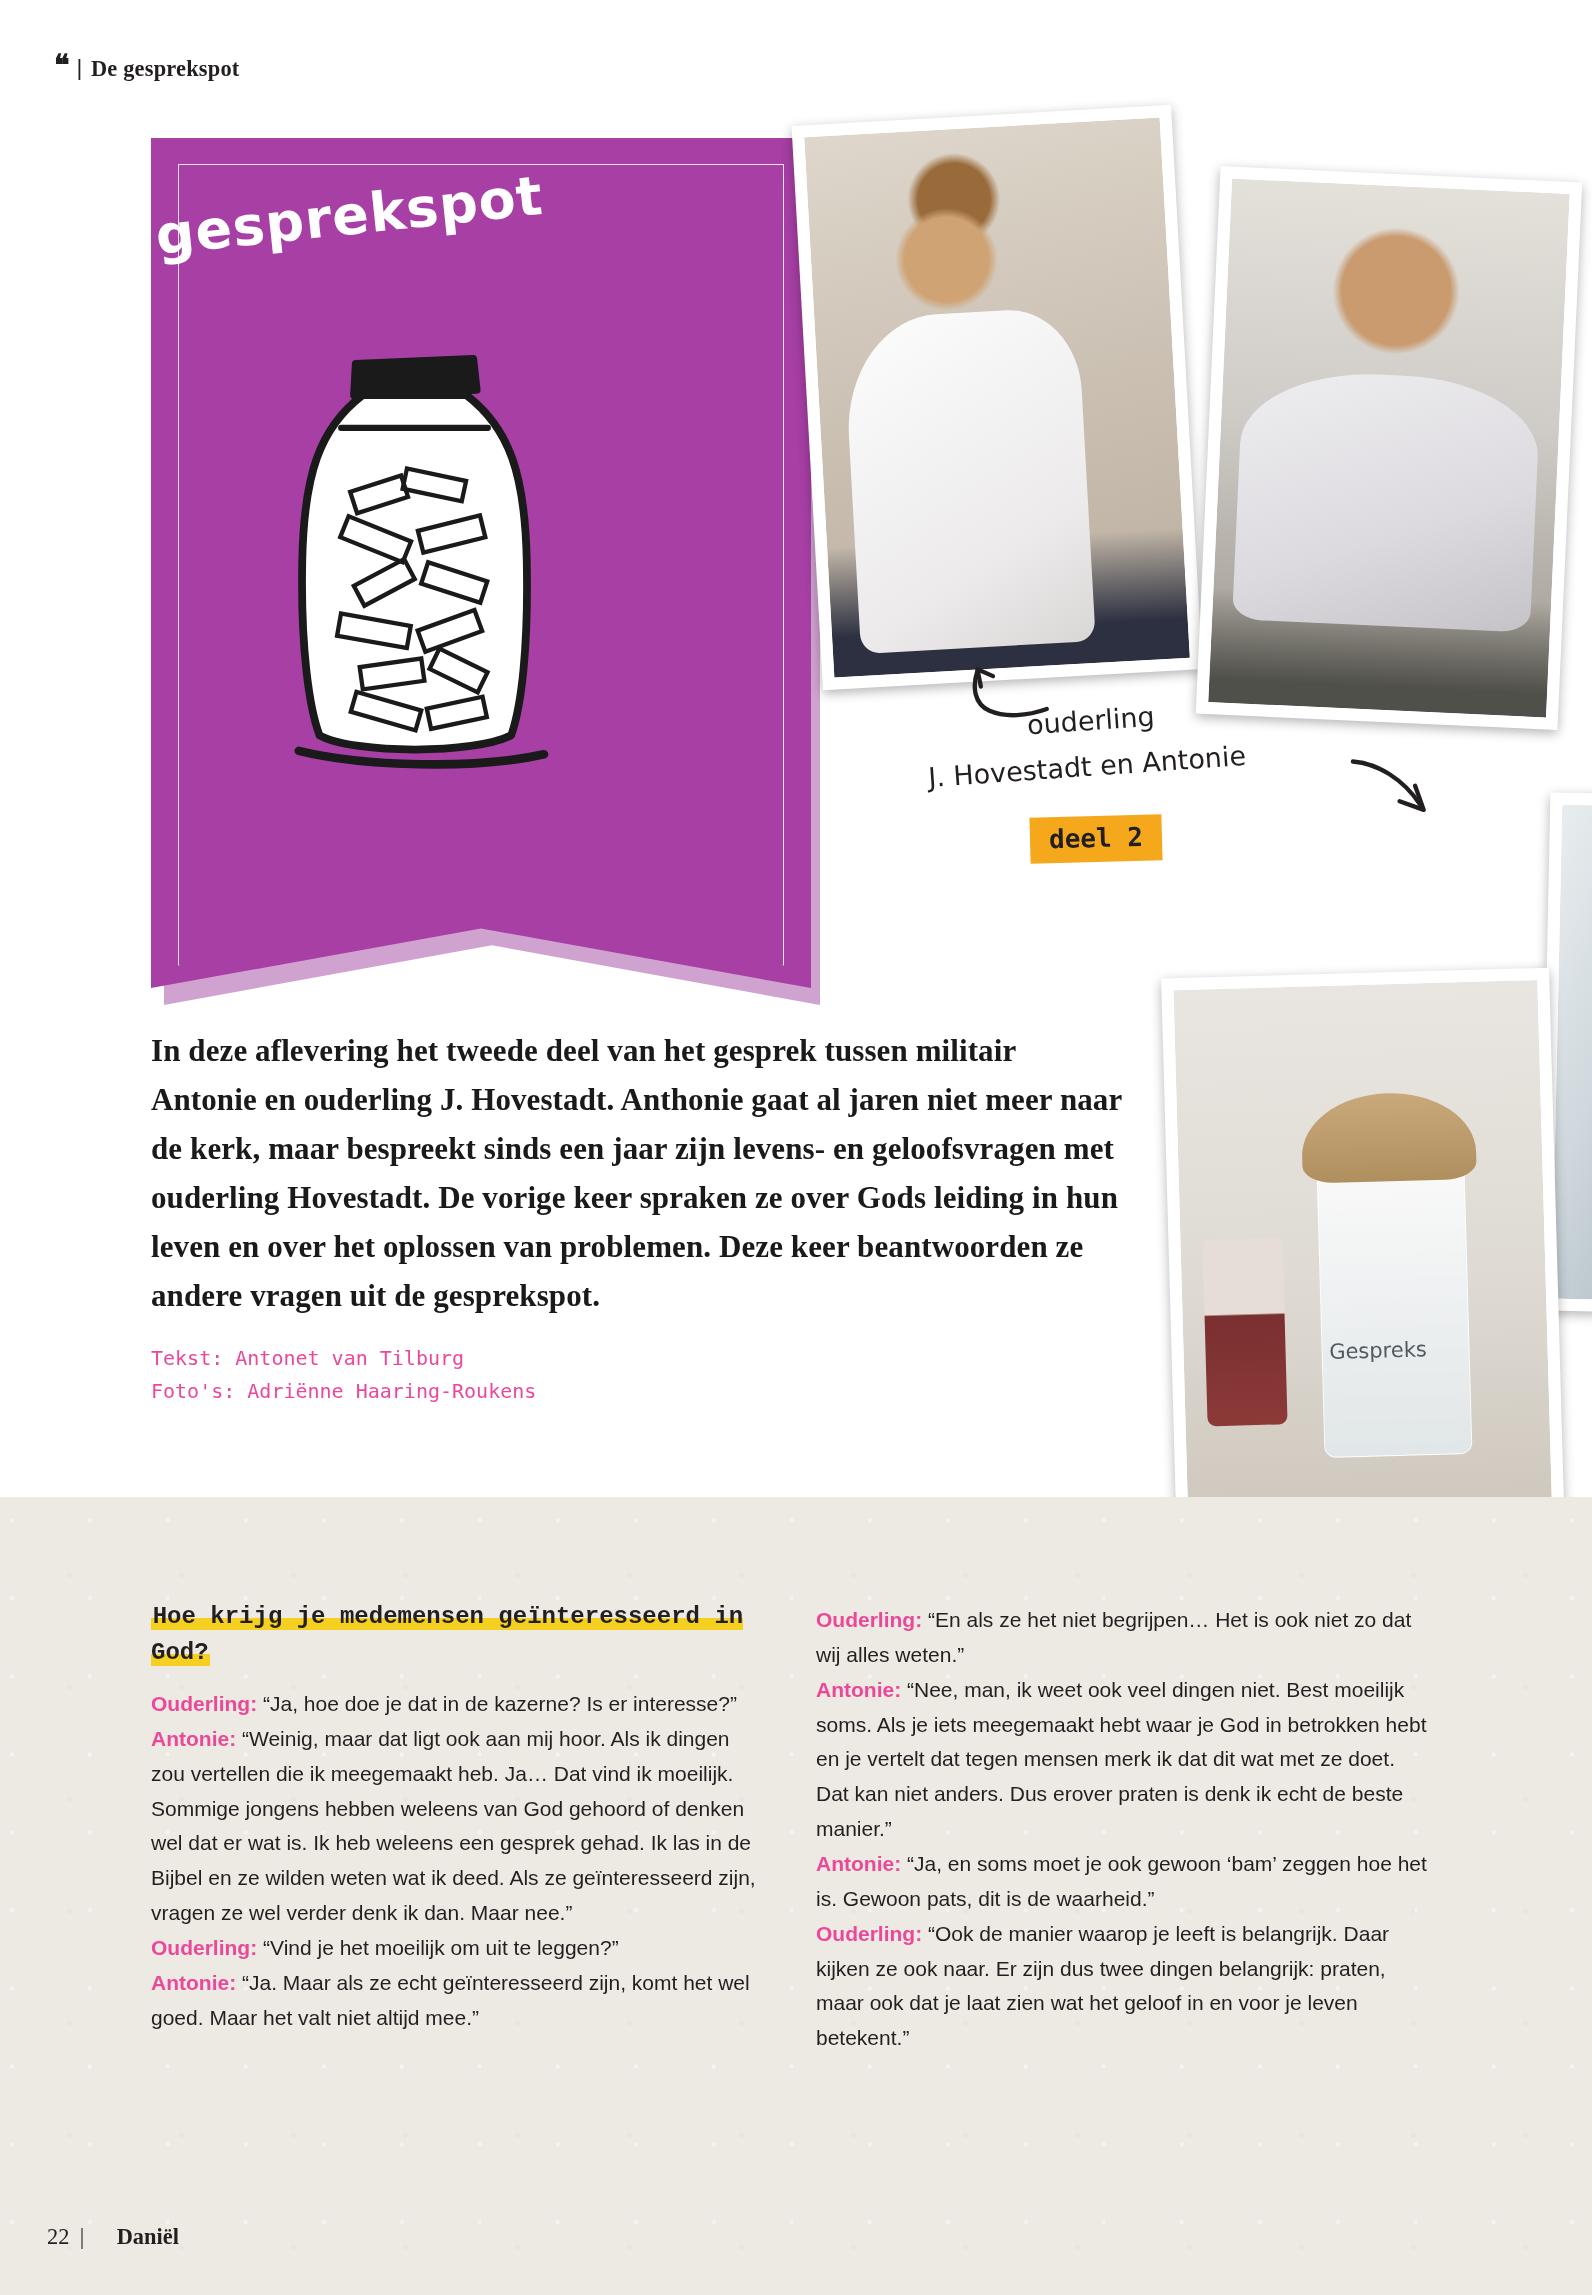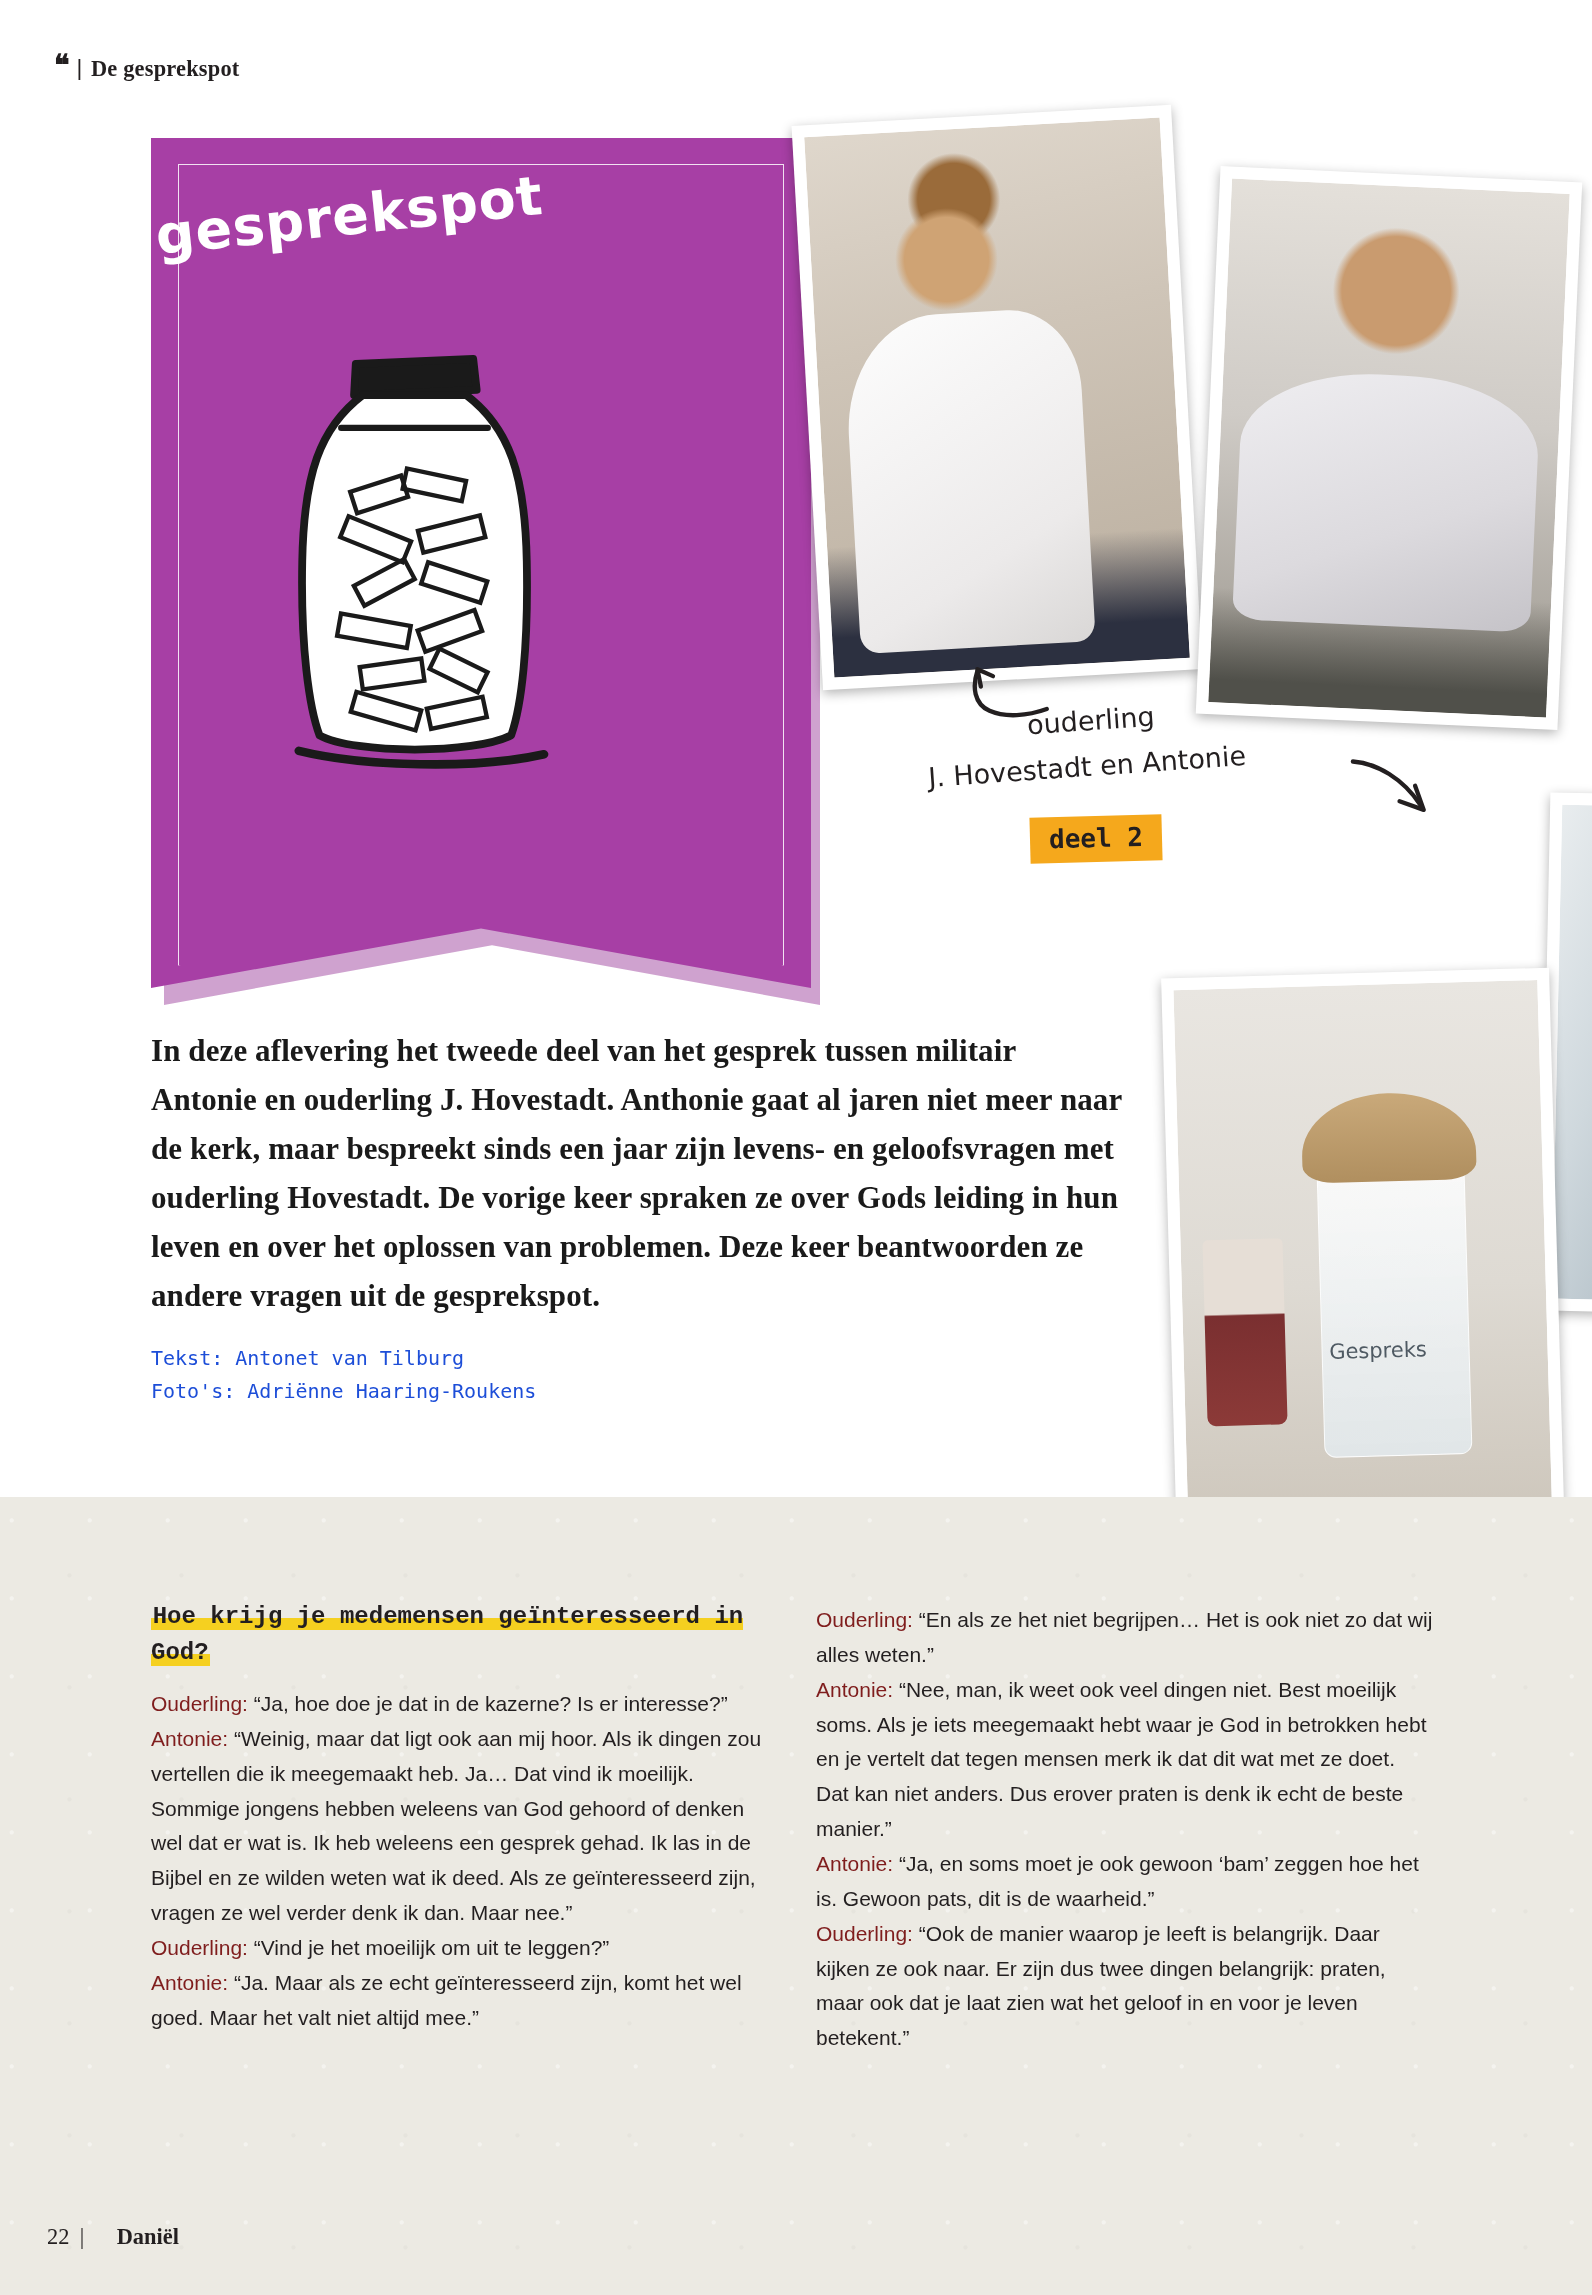--- a/index.html
+++ b/index.html
@@ -260,21 +260,21 @@
     color: #1a1a1a;
     letter-spacing: 0.1px;
   }
   .credits {
     position: absolute;
     left: 151px;
     top: 1342px;
     font-family: "DejaVu Sans Mono", monospace;
     font-size: 20px;
     line-height: 1.65;
-    color: #1d4ed8;
+    color: #ec4899;
   }
 
   
   .lower-panel {
     position: absolute;
     left: 0;
     top: 1497px;
     width: 1592px;
     height: 798px;
     background: #eceae3;
@@ -310,21 +310,21 @@
     position: absolute;
     width: 617px;
     font-family: "Liberation Sans", sans-serif;
     font-size: 21px;
     line-height: 1.66;
     color: #231f20;
   }
   #col-left { left: 151px; top: 1687px; }
   #col-right { left: 816px; top: 1603px; }
   .col p { margin: 0 0 0 0; }
-  .speaker { color: #7f1d1d; font-weight: normal; }
+  .speaker { color: #ec4899; font-weight: bold; }
 
   .footer {
     position: absolute;
     left: 47px;
     bottom: 45px;
     display: flex;
     align-items: flex-start;
     gap: 10.4px;
     font-family: "Liberation Serif", serif;
     color: #231f20;

